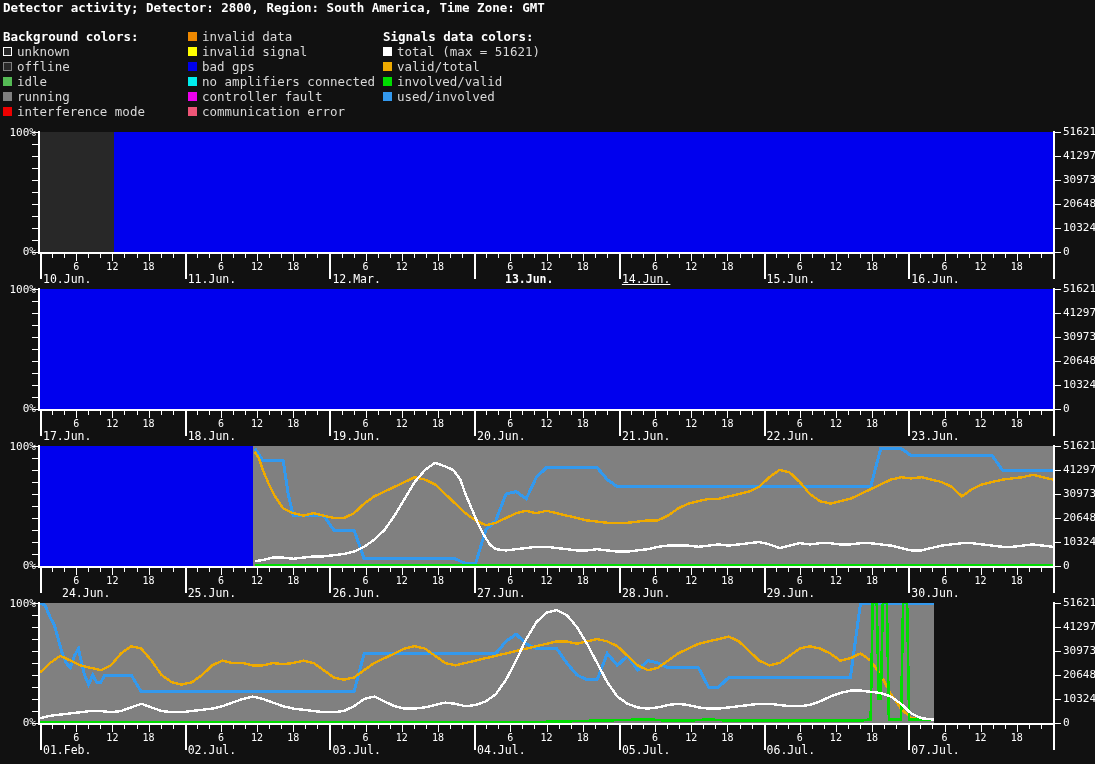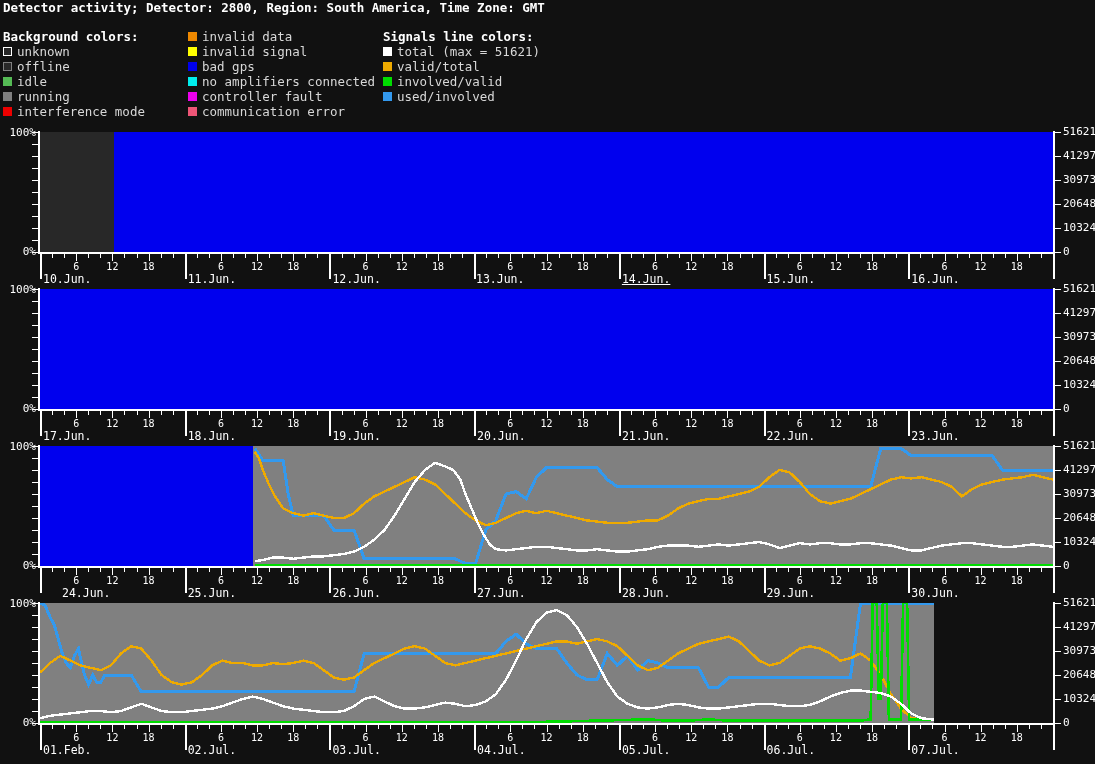--- a/index.html
+++ b/index.html
@@ -138,21 +138,21 @@
       <span class="swatch" style="background: rgb(128, 128, 128); border: 1px solid rgb(128, 128, 128);"></span>
       <span>running</span>
     </div>
     <div class="legend-item">
       <span class="swatch" style="background: rgb(238, 0, 0); border: 1px solid rgb(238, 0, 0);"></span>
       <span>interference mode</span>
     </div>
   </div>
 
   <div class="legend-col" id="legend-sig">
-    <div class="legend-head">Signals line colors:</div>
+    <div class="legend-head">Signals data colors:</div>
     <div class="legend-item">
       <span class="swatch" style="background: rgb(255, 255, 255); border: 1px solid rgb(255, 255, 255);"></span>
       <span>total (max = 51621)</span>
     </div>
     <div class="legend-item">
       <span class="swatch" style="background: rgb(238, 170, 0); border: 1px solid rgb(238, 170, 0);"></span>
       <span>valid/total</span>
     </div>
     <div class="legend-item">
       <span class="swatch" style="background: rgb(0, 221, 0); border: 1px solid rgb(0, 221, 0);"></span>
@@ -224,37 +224,37 @@
       <div class="xtick med" style="left:257.1px;"></div>
       <div class="xtick small" style="left:269.1px;"></div>
       <div class="xtick small" style="left:281.2px;"></div>
       <div class="xtick med" style="left:293.3px;"></div>
       <div class="xtick small" style="left:305.3px;"></div>
       <div class="xtick small" style="left:317.4px;"></div>
       <div class="hourlab" style="left:211.9px;width:18px;">6</div>
       <div class="hourlab" style="left:248.1px;width:18px;">12</div>
       <div class="hourlab" style="left:284.3px;width:18px;">18</div>
       <div class="xtick day" style="left:329.4px;"></div>
-      <div class="daylab" style="left:332.4px;">12.Jun.</div>
+      <div class="daylab" style="left:332.4px;">12.Mar.</div>
       <div class="xtick small" style="left:341.5px;"></div>
       <div class="xtick small" style="left:353.5px;"></div>
       <div class="xtick med" style="left:365.6px;"></div>
       <div class="xtick small" style="left:377.7px;"></div>
       <div class="xtick small" style="left:389.7px;"></div>
       <div class="xtick med" style="left:401.8px;"></div>
       <div class="xtick small" style="left:413.8px;"></div>
       <div class="xtick small" style="left:425.9px;"></div>
       <div class="xtick med" style="left:438.0px;"></div>
       <div class="xtick small" style="left:450.0px;"></div>
       <div class="xtick small" style="left:462.1px;"></div>
       <div class="hourlab" style="left:356.6px;width:18px;">6</div>
       <div class="hourlab" style="left:392.8px;width:18px;">12</div>
       <div class="hourlab" style="left:429.0px;width:18px;">18</div>
       <div class="xtick day" style="left:474.1px;"></div>
-      <div class="daylab" style="left:476px;">13.Jun.</div>
+      <div class="daylab" style="left:505px;font-weight:bold;">13.Jun.</div>
       <div class="xtick small" style="left:486.2px;"></div>
       <div class="xtick small" style="left:498.3px;"></div>
       <div class="xtick med" style="left:510.3px;"></div>
       <div class="xtick small" style="left:522.4px;"></div>
       <div class="xtick small" style="left:534.4px;"></div>
       <div class="xtick med" style="left:546.5px;"></div>
       <div class="xtick small" style="left:558.6px;"></div>
       <div class="xtick small" style="left:570.6px;"></div>
       <div class="xtick med" style="left:582.7px;"></div>
       <div class="xtick small" style="left:594.7px;"></div>

